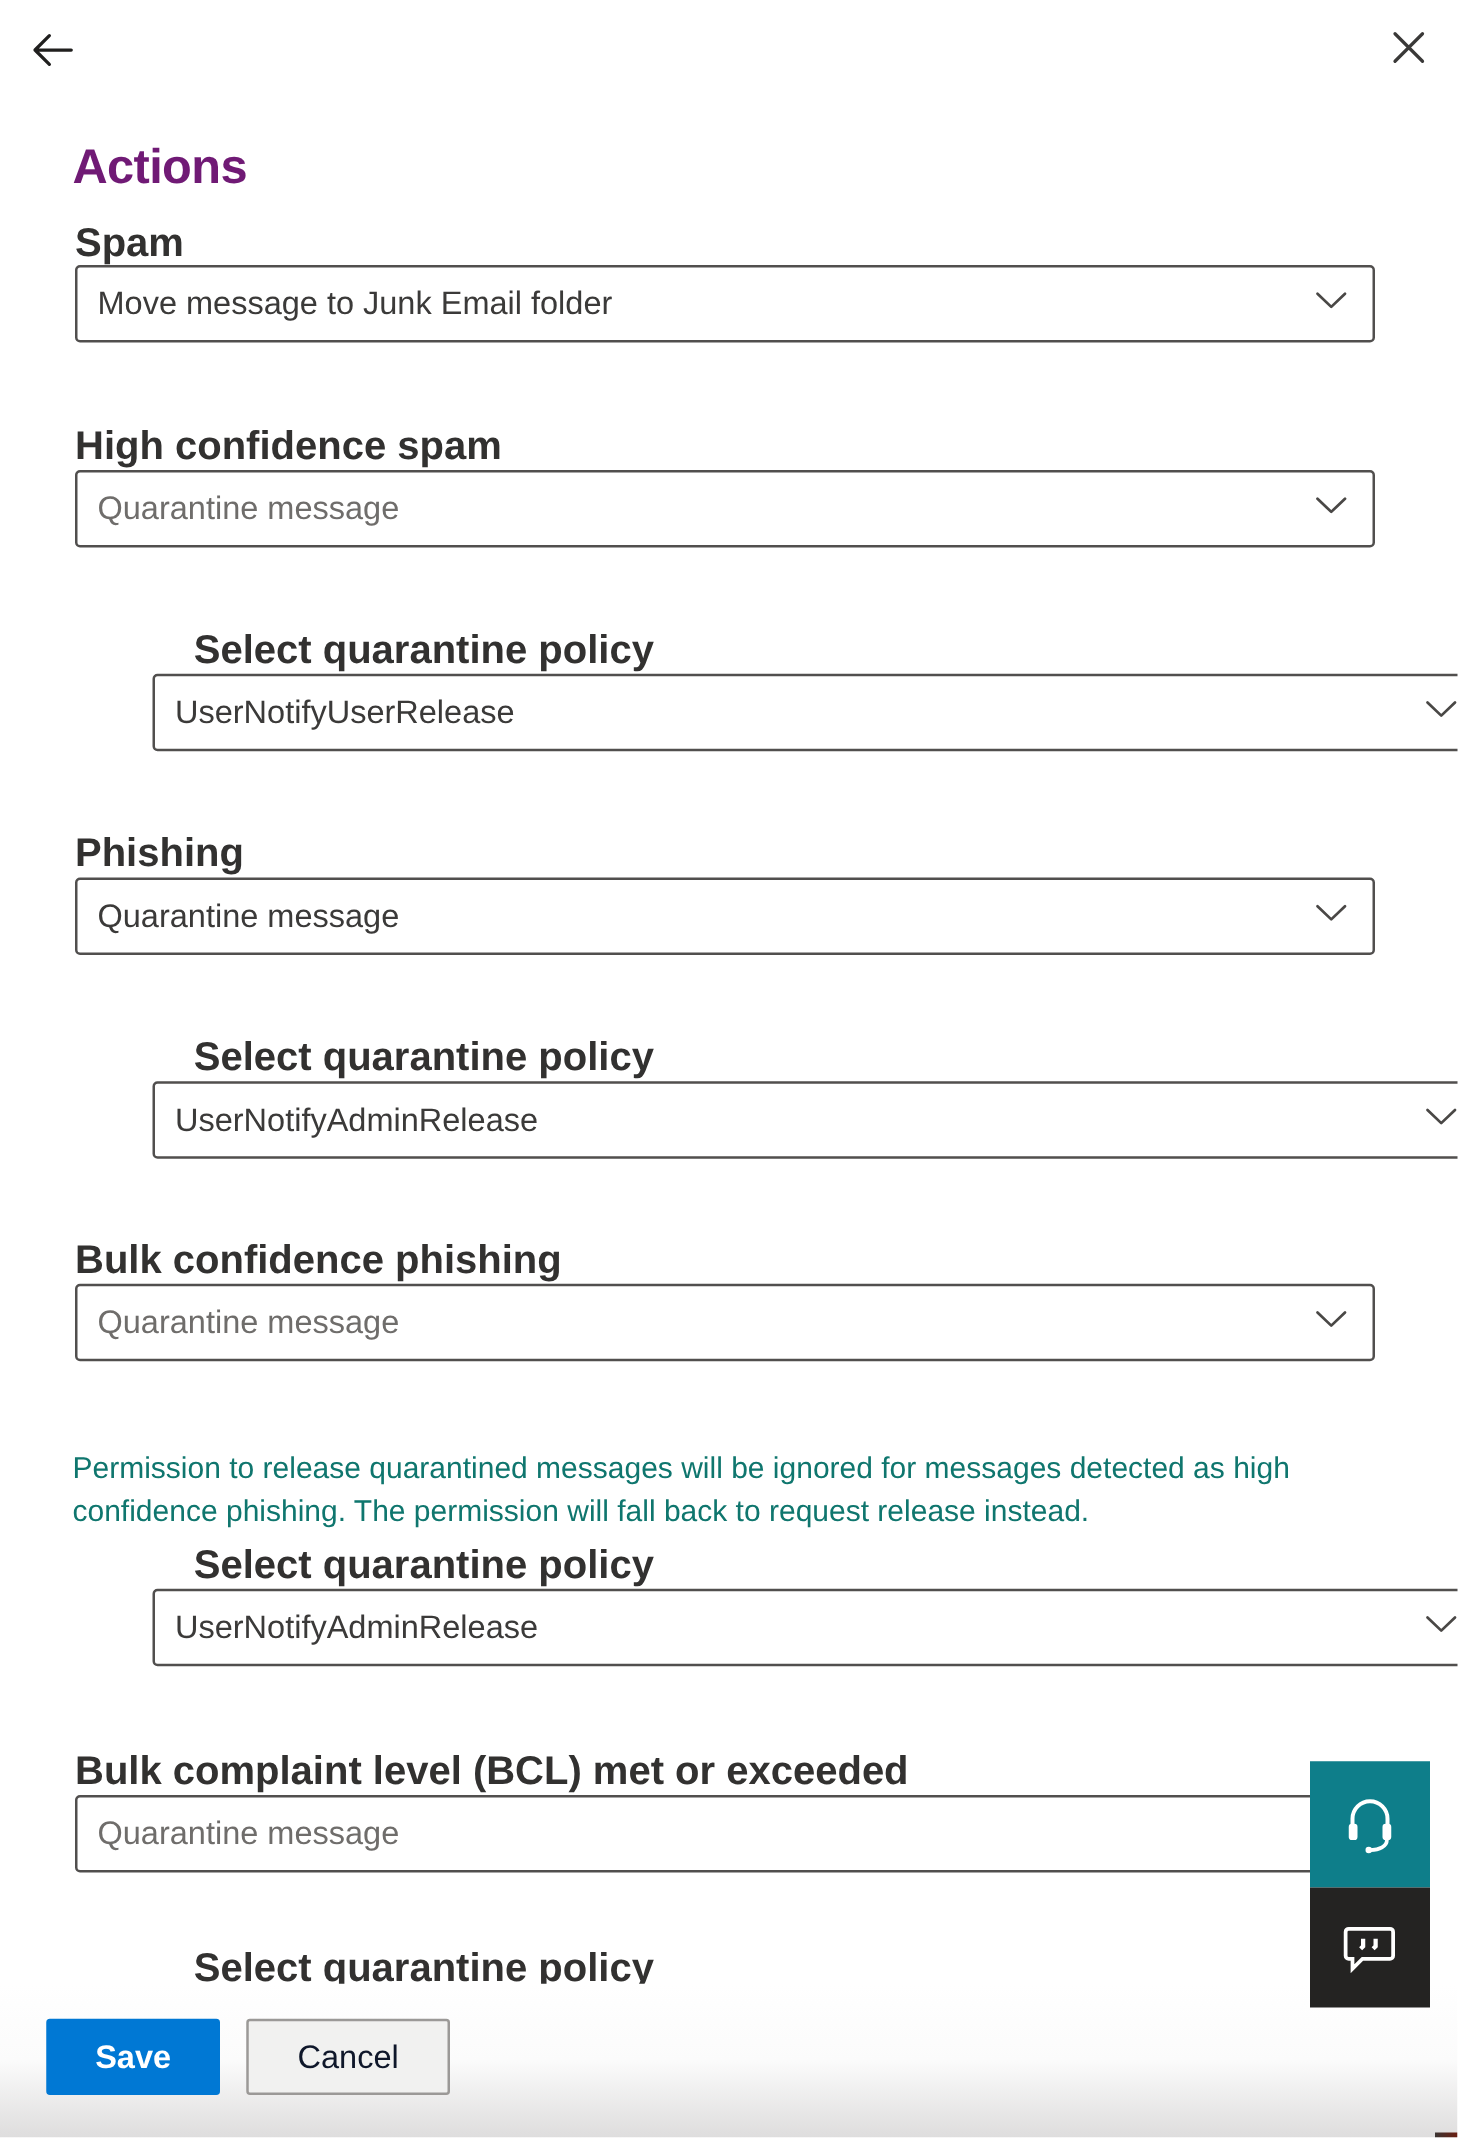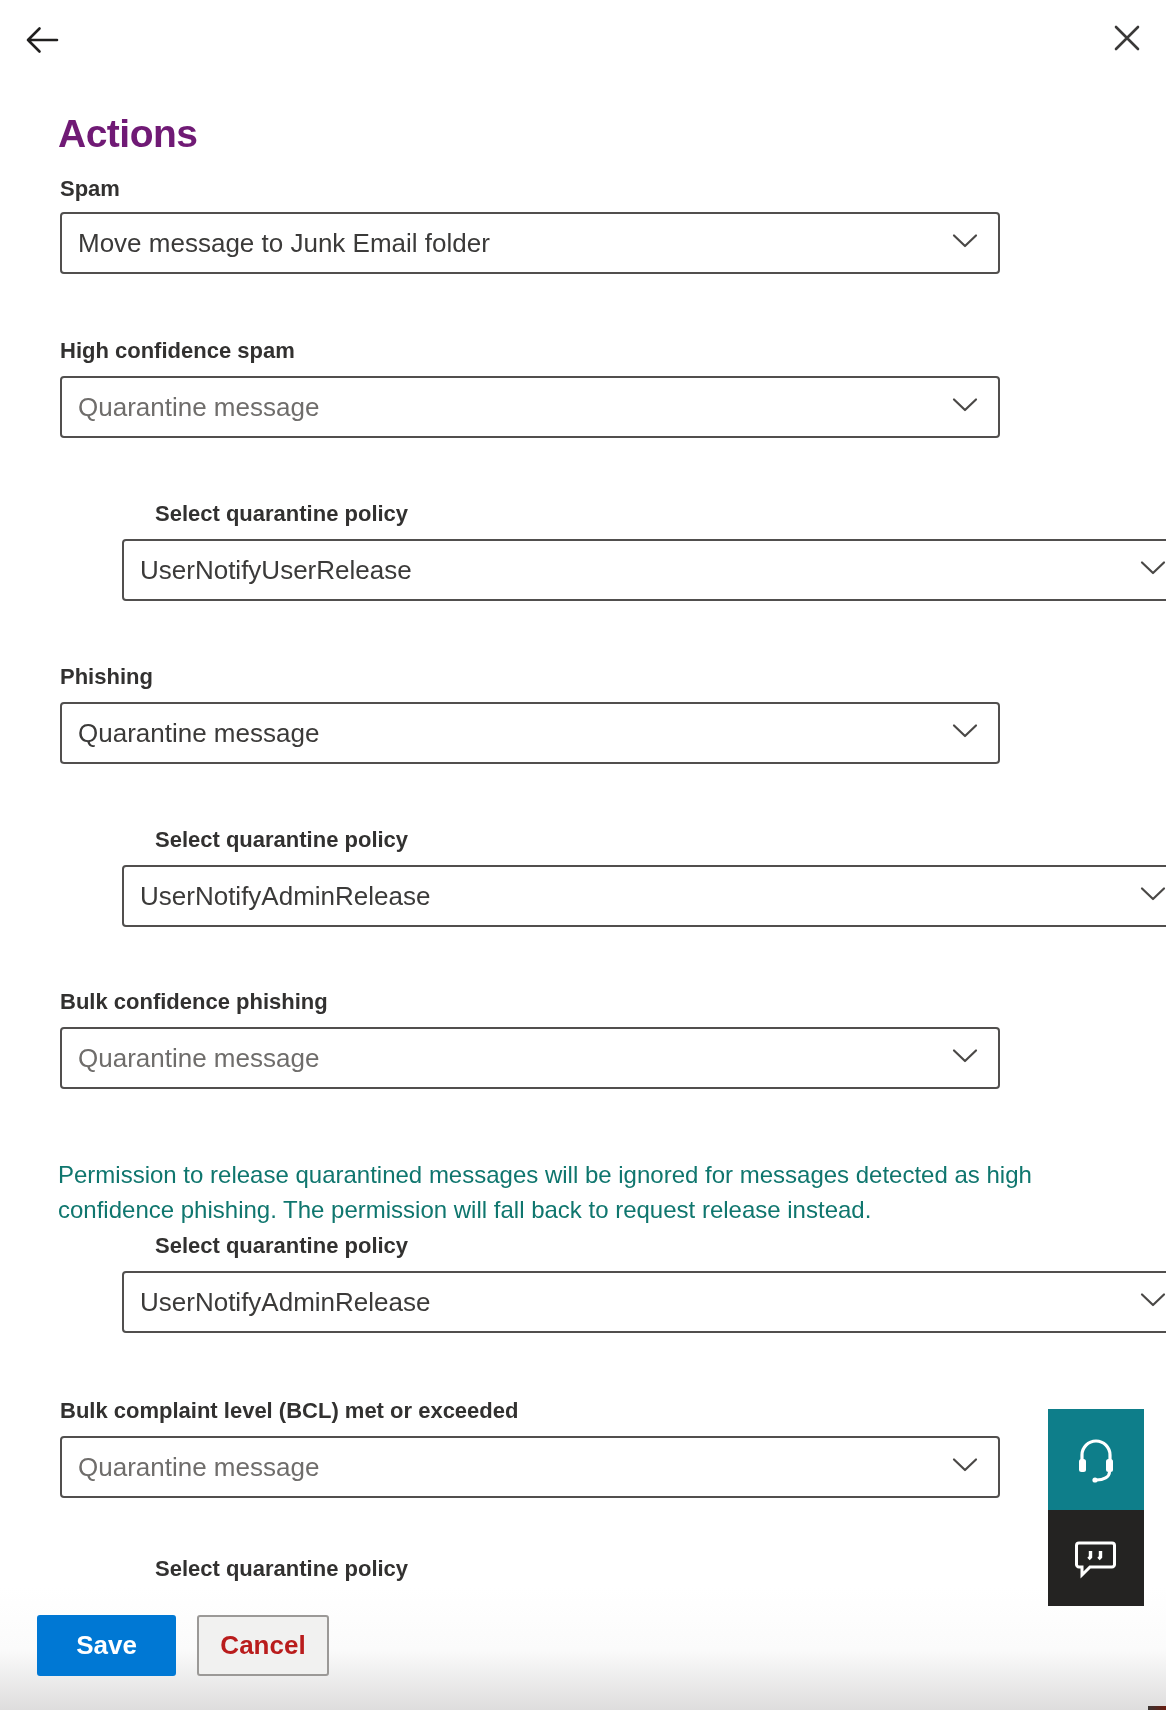--- a/index.html
+++ b/index.html
@@ -7,25 +7,25 @@
     width:1166px;height:1710px;position:relative;overflow:hidden;
     background:#ffffff;
     font-family:"Liberation Sans","DejaVu Sans",sans-serif;
   }
   .iconbtn{position:absolute;background:transparent;border:none;padding:0;cursor:pointer;line-height:0;}
   .back{left:20px;top:18px;width:44px;height:44px;}
   .close{left:1105px;top:16px;width:44px;height:44px;}
 
   .title{position:absolute;left:58px;top:86px;font-size:39px;font-weight:700;color:#701a75;letter-spacing:-0.5px;}
 
-  .lbl{position:absolute;left:60px;font-size:22px;font-weight:600;color:#323130;white-space:nowrap;}
+  .lbl{position:absolute;left:60px;font-size:32px;font-weight:600;color:#323130;white-space:nowrap;}
   .lbl.indent{left:122px;margin-left:33px;}
 
   .dd{
-    position:absolute;left:60px;width:940px;height:62px;box-sizing:border-box;
+    position:absolute;left:60px;width:1040px;height:62px;box-sizing:border-box;
     border:2px solid #514f4e;border-radius:4px;background:#fff;cursor:pointer;
   }
   .dd.indent{left:122px;width:1066px;}
   .dd .val{
     position:absolute;left:16px;top:50%;transform:translateY(-50%);
     font-size:26px;color:#3b3a39;white-space:nowrap;
   }
   .dd .val.muted{color:#6f6d6b;}
   .chev{position:absolute;right:20px;top:50%;transform:translateY(-50%);}
 
@@ -46,21 +46,21 @@
 
   .footer{
     position:absolute;left:0;top:1587px;width:1166px;height:123px;
     background:linear-gradient(180deg,#ffffff 0%,#fbfbfb 50%,#dedddd 100%);
   }
   .btn{
     position:absolute;top:28px;height:61px;box-sizing:border-box;
     font-family:inherit;font-size:26px;font-weight:600;border-radius:3px;cursor:pointer;
   }
   .save{left:37px;width:139px;background:#0078d4;border:2px solid #0078d4;color:#ffffff;}
-  .cancel{left:197px;width:132px;background:#f1f1f0;border:2px solid #9b9997;color:#b91c1c;font-weight:700;}
+  .cancel{left:197px;width:163px;background:#f1f1f0;border:2px solid #9b9997;color:#0f172a;font-weight:400;}
 
   .float-btn{position:absolute;border:none;padding:0;cursor:pointer;line-height:0;}
   .help{left:1048px;top:1409px;width:96px;height:101px;background:#0e7e8a;}
   .feedback{left:1048px;top:1510px;width:96px;height:96px;background:#242322;}
 
   .corner-sliver{position:absolute;right:0;bottom:0;width:18px;height:4px;
     background:linear-gradient(90deg,#3a3432,#6b1d10);}
 </style>
 </head>
 <body>

